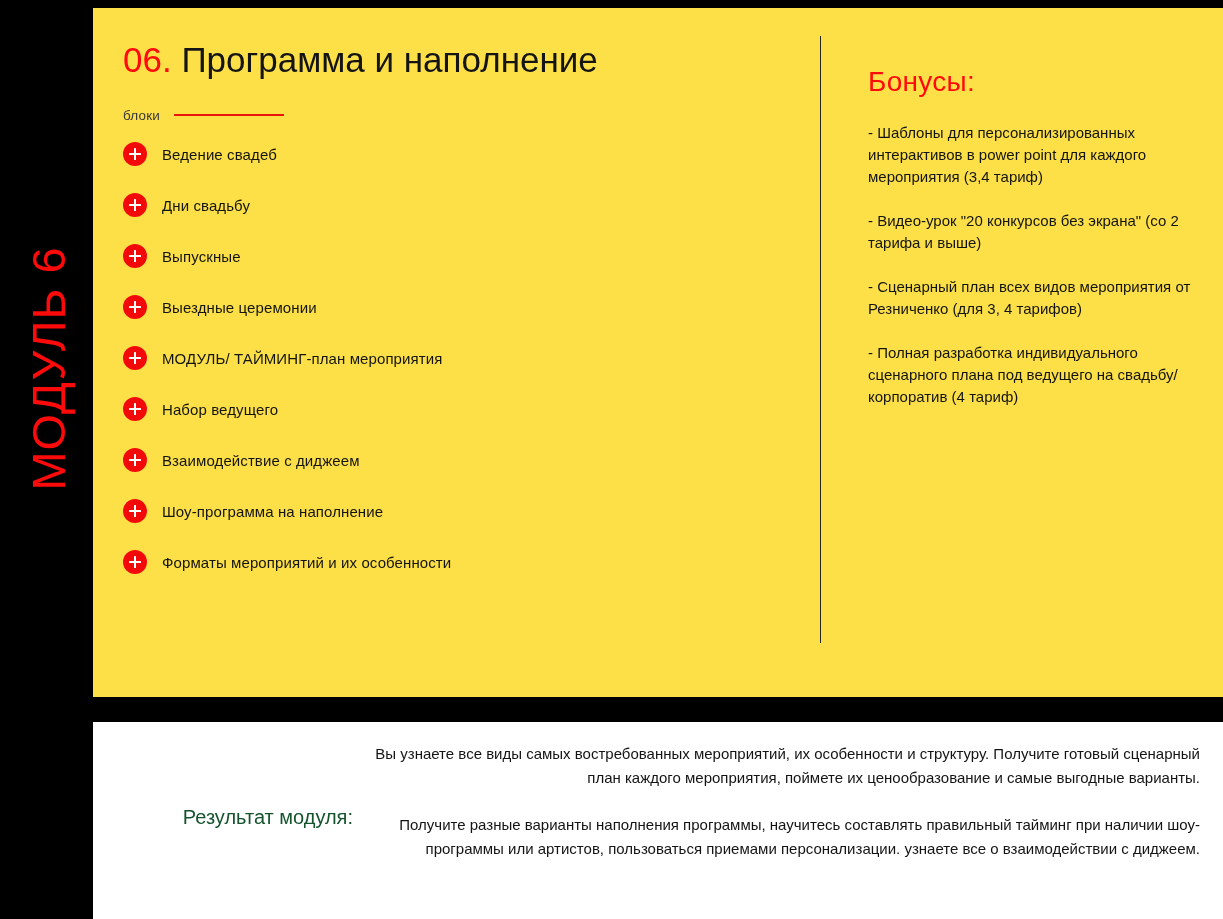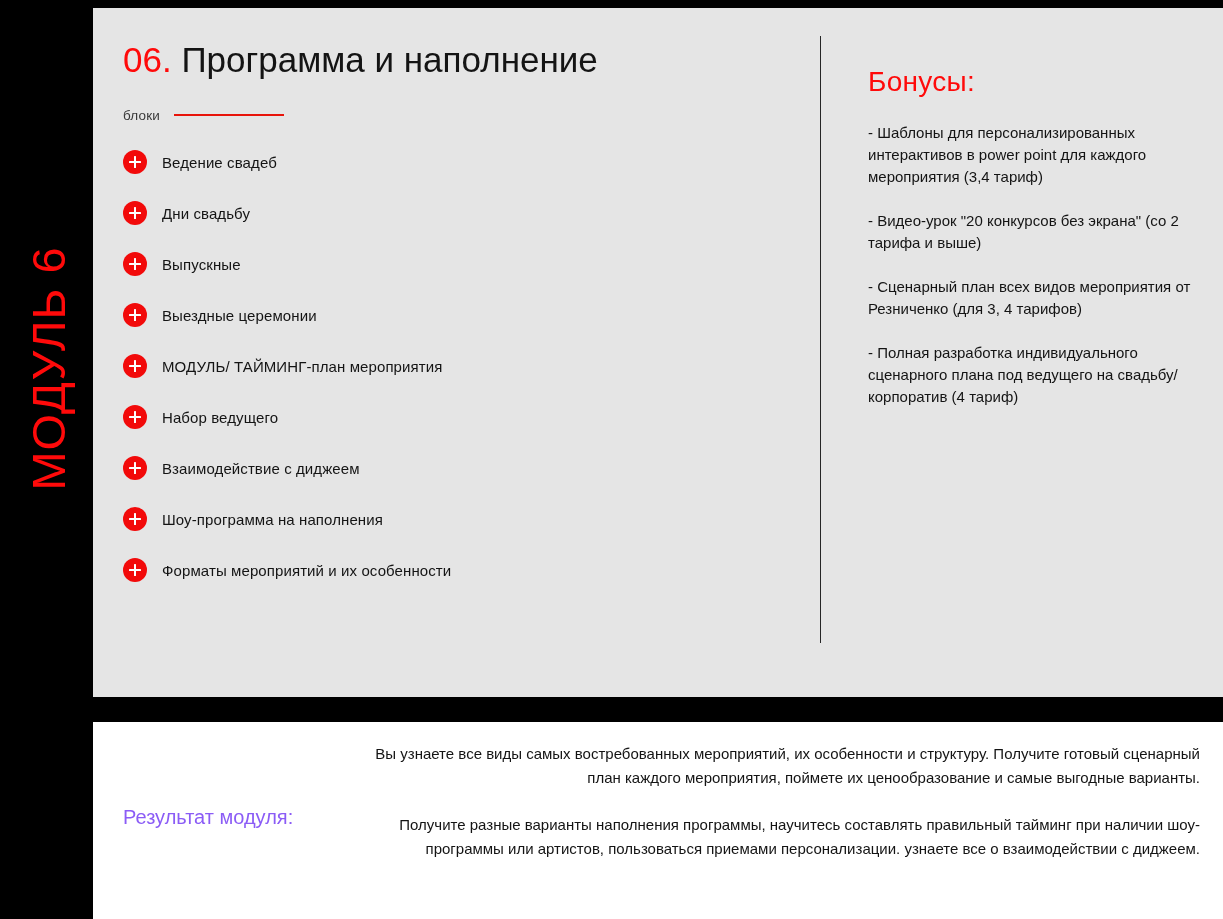--- a/index.html
+++ b/index.html
@@ -28,21 +28,21 @@
     letter-spacing:1px;
     line-height:1;
     text-align:center;
     white-space:nowrap;
   }
 
   
   .panel-top{
     position:absolute; left:93px; top:8px;
     width:1130px; height:689px;
-    background:#e5e5e5;
+    background:#fde047;
   }
   .panel-bottom{
     position:absolute; left:93px; top:722px;
     width:1130px; height:197px;
     background:#FFFFFF;
   }
 
   
   .left-col{
     position:absolute; left:30px; top:32px; width:690px;
@@ -57,21 +57,21 @@
     display:flex; align-items:center; gap:14px;
     margin-top:26px; height:18px;
   }
   .blocks-label{
     font-size:13.5px; font-weight:300; color:#3a3a3a; letter-spacing:.2px;
   }
   .blocks-rule{
     width:110px; height:2px; background:#E8140A; display:block;
   }
 
-  .feature-list{ margin-top:26px; list-style:none; }
+  .feature-list{ margin-top:18px; list-style:none; }
   .feature-item{
     display:flex; align-items:center; gap:15px;
     height:24px; margin-bottom:27px;
   }
   .plus-icon{
     flex:0 0 auto; width:24px; height:24px; border-radius:50%;
     background:#F20A0A; position:relative; display:block;
   }
   .plus-icon::before, .plus-icon::after{
     content:""; position:absolute; background:#fff; border-radius:.5px;
@@ -99,22 +99,22 @@
   }
   .bonus-list{ list-style:none; margin-top:24px; }
   .bonus-item{
     font-size:15px; font-weight:300; color:#141414;
     line-height:1.47; margin-bottom:22px;
   }
 
   
   .result-label{
     position:absolute; left:30px; top:80px;
-    font-size:20px; font-weight:300; color:#8b5cf6;
-    line-height:1.5; width:230px;
+    font-size:20px; font-weight:300; color:#14532d;
+    line-height:1.5; width:230px;text-align:right;
   }
   .result-body{
     position:absolute; left:277px; top:20px; width:830px;text-align:right;
   }
   .result-para{
     font-size:15px; font-weight:300; color:#141414;
     line-height:1.63; margin-bottom:22px;
   }
 </style>
 </head>
@@ -164,21 +164,21 @@
         <li class="feature-item">
           <span class="plus-icon"></span>
           <span class="feature-text">Набор ведущего</span>
         </li>
         <li class="feature-item">
           <span class="plus-icon"></span>
           <span class="feature-text">Взаимодействие с диджеем</span>
         </li>
         <li class="feature-item">
           <span class="plus-icon"></span>
-          <span class="feature-text">Шоу-программа на наполнения</span>
+          <span class="feature-text">Шоу-программа на наполнение</span>
         </li>
         <li class="feature-item">
           <span class="plus-icon"></span>
           <span class="feature-text">Форматы мероприятий и их особенности</span>
         </li>
       </ul>
     </div>
 
     <div class="divider"></div>
 

